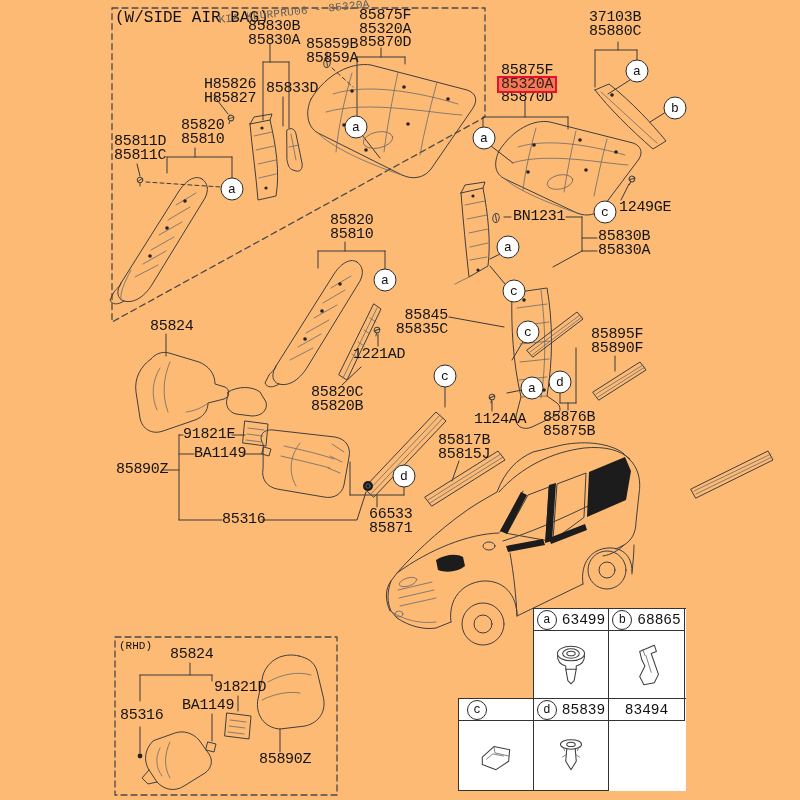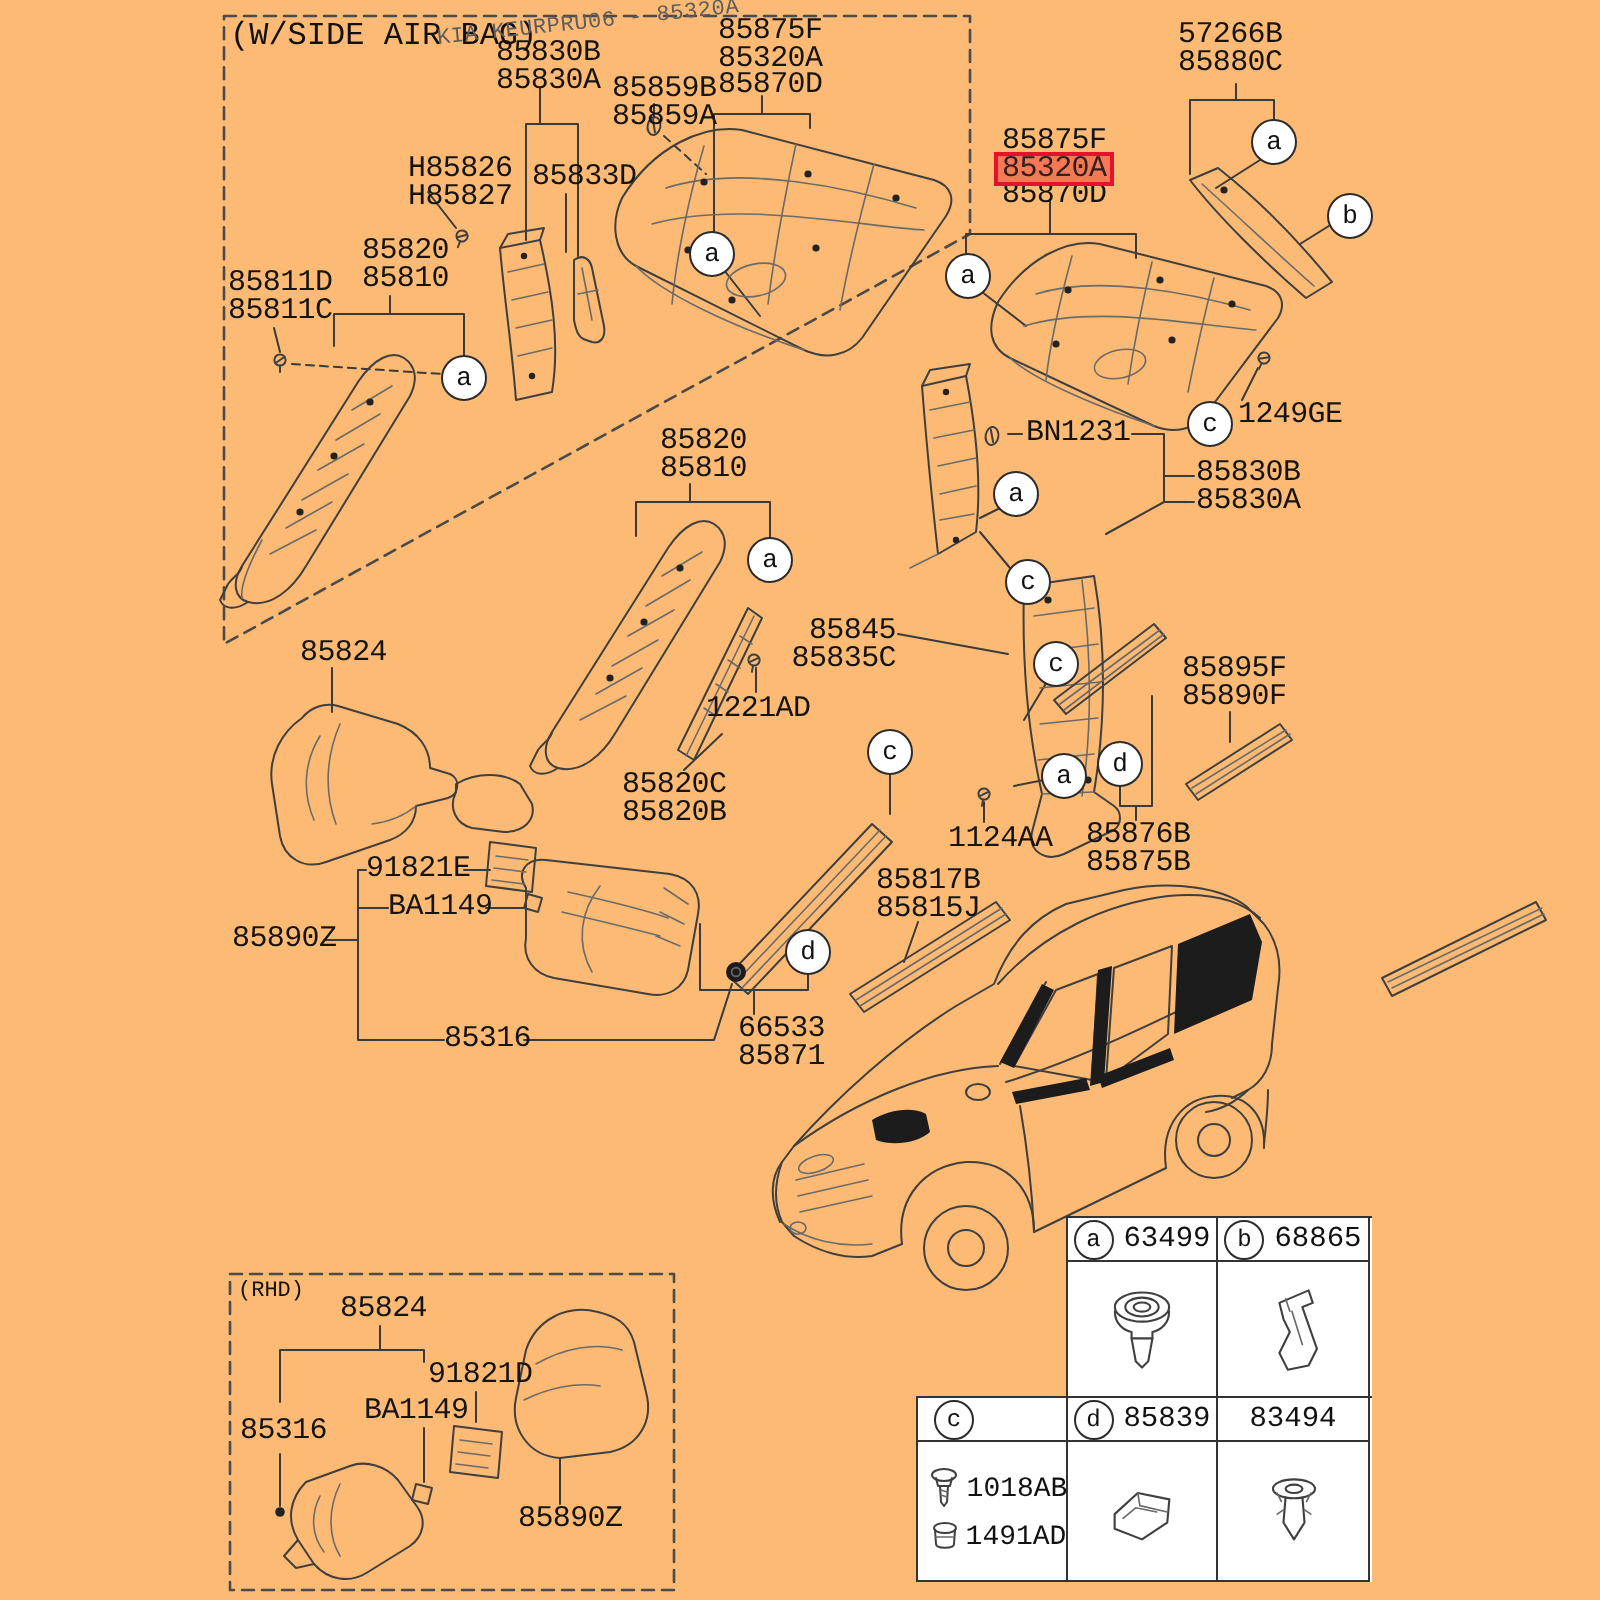--- a/index.html
+++ b/index.html
@@ -344,21 +344,21 @@
       </div>
       <div class="lbl" style="left: 543px; top: 411px;">
         <span class="ln">85876B</span>
         <span class="ln">85875B</span>
       </div>
       <div class="lbl" style="left: 591px; top: 328px;">
         <span class="ln">85895F</span>
         <span class="ln">85890F</span>
       </div>
       <div class="lbl" style="left: 589px; top: 11px;">
-        <span class="ln">57266B</span>
+        <span class="ln">37103B</span>
         <span class="ln">85880C</span>
       </div>
       <div class="lbl" style="left: 501px; top: 64px;">
         <span class="ln">85875F</span>
         <span class="ln redbox">85320A</span>
         <span class="ln">85870D</span>
       </div>
       <div class="lbl" style="left: 513px; top: 210px;">
         <span class="ln">BN1231</span>
       </div>
@@ -430,39 +430,20 @@
     <div class="lcell" style="justify-content:flex-start;padding-left:8px;">
       <span class="mini">c</span>
     </div>
     <div class="lcell">
       <span class="mini">d</span>
       <span>85839</span>
     </div>
     <div class="lcell">
       <span>83494</span>
     </div>
-    <div class="lcell c-body">
-      <div class="c-row">
-        <svg class="art" width="16" height="22" viewBox="0 0 16 22">
-          <ellipse cx="8" cy="3.5" rx="6" ry="3"></ellipse>
-            <path d="M4,5 L5,9 L11,9 L12,5"></path>
-          <path d="M6,9 L6.5,17 L8,19 L9.5,17 L10,9"></path>
-            <path class="thin" d="M6.5,11 L9.6,12 M6.5,13.5 L9.5,14.5"></path>
-        </svg>
-        <span>1018AB</span>
-      </div>
-      <div class="c-row">
-        <svg class="art" width="15" height="16" viewBox="0 0 15 16">
-          <ellipse cx="7.5" cy="3" rx="5.5" ry="2.5"></ellipse>
-            <path d="M2.5,4 L3,11 C3,13.5 12,13.5 12,11 L12.5,4"></path>
-            <path class="thin" d="M3,7.5 L12,7.5"></path>
-        </svg>
-        <span>1491AD</span>
-      </div>
-    </div>
     <div class="lcell">
       <svg class="art" width="40" height="36" viewBox="0 0 38 34">
         <path d="M6,18 L17,8 L32,11 L31,22 L19,30 L6,25 Z"></path>
         <path class="thin" d="M17,8 L18,14 L31,17 M10,20 L16,15 L26,17"></path>
       </svg>
     </div>
     <div class="lcell">
       <svg class="art" width="32" height="40" viewBox="0 0 30 38">
         <ellipse cx="15" cy="8" rx="10" ry="4.5"></ellipse>
           <ellipse cx="15" cy="8" rx="4" ry="2"></ellipse>

